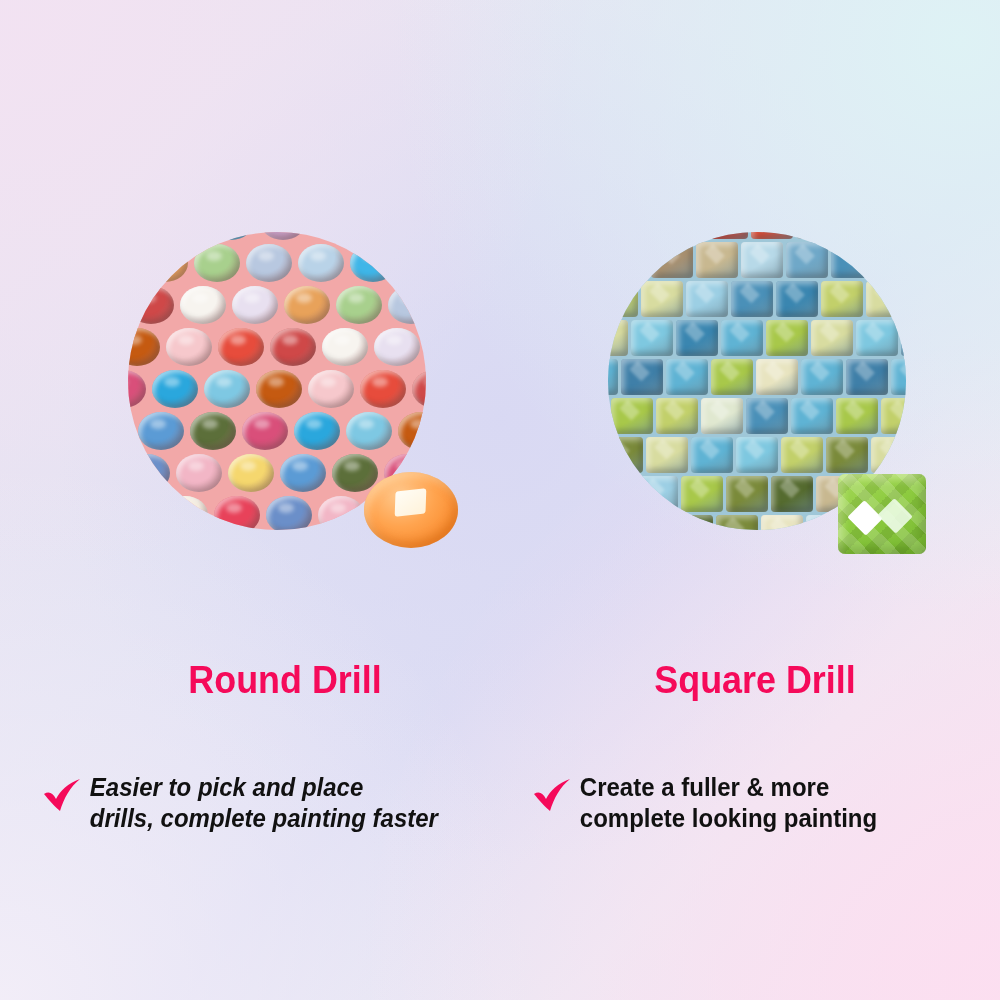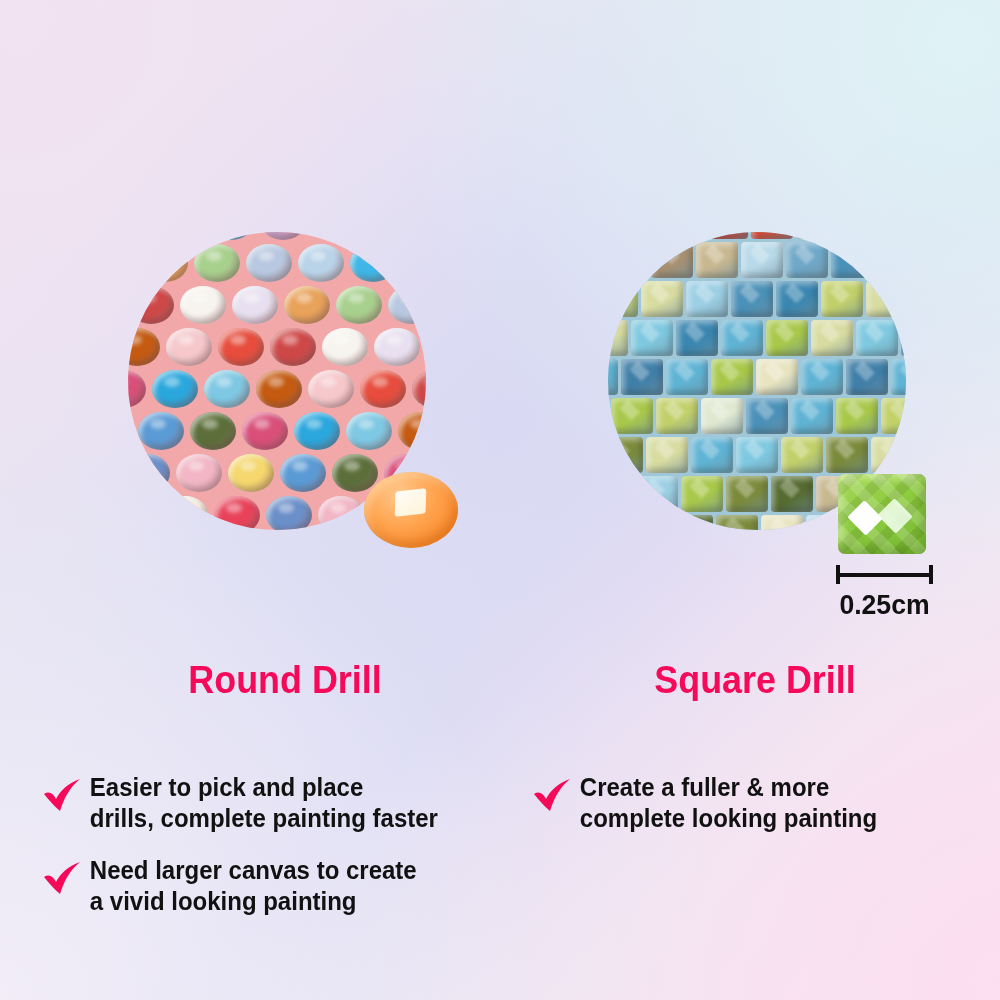--- a/index.html
+++ b/index.html
@@ -147,21 +147,21 @@
     position:absolute; top:658px;
     font-size:39px; font-weight:bold;
     transform:scaleX(0.92); transform-origin:center;
     text-align:center;
   }
   .sect-title.left  { left:110px; width:350px; }
   .sect-title.right { left:560px; width:390px; }
 
   
   .bullets { position:absolute; top:772px; }
-  .bullets.left  { left:40px;  width:470px; }
+  .bullets.left  { left:40px;  width:470px;font-style:italic; }
   .bullets.right { left:530px; width:470px; }
   .bullet { display:flex; align-items:flex-start; margin-bottom:22px; }
   .check { flex:0 0 auto; width:46px; height:46px; margin-top:2px; }
   .check svg { display:block; width:46px; height:46px; }
   .btext {
     font-size:25px; font-weight:bold; color:#111;
     line-height:1.22;
     transform:scaleX(0.96); transform-origin:left center;
     padding-left:4px;
   }
@@ -309,55 +309,36 @@
   <div class="gem-round">
     <div class="tophi"></div>
   </div>
   <div class="gem-square">
     <div class="grid"></div>
     <div class="hi1"></div>
     <div class="hi2"></div>
   </div>
 
 
-  <div class="measure right">
-    <div class="bar">
-      <div class="cap l"></div>
-      <div class="line"></div>
-      <div class="cap r"></div>
-    </div>
-    <div class="mlabel">0.25cm</div>
-  </div>
 
   <div class="sect-title left" style="color: rgb(245, 10, 90);">Round Drill</div>
   <div class="sect-title right" style="color: rgb(245, 10, 90);">Square Drill</div>
 
   <div class="bullets left">
     <div class="bullet">
       <span class="check">
         <svg viewBox="0 0 46 46">
             <path d="M4 20 C9 17 13 19 16 25 C20 17 28 9 40 5 C30 13 24 24 20 37 C15 33 9 26 4 20 Z" fill="#f50a5a"></path>
           </svg>
       </span>
       <span class="btext">
         <span>Easier to pick and place</span>
         <span>drills, complete painting faster</span>
       </span>
     </div>
-    <div class="bullet">
-      <span class="check">
-        <svg viewBox="0 0 46 46">
-            <path d="M4 20 C9 17 13 19 16 25 C20 17 28 9 40 5 C30 13 24 24 20 37 C15 33 9 26 4 20 Z" fill="#f50a5a"></path>
-          </svg>
-      </span>
-      <span class="btext">
-        <span>Need larger canvas to create</span>
-        <span>a vivid looking painting</span>
-      </span>
-    </div>
   </div>
 
   <div class="bullets right">
     <div class="bullet">
       <span class="check">
         <svg viewBox="0 0 46 46">
             <path d="M4 20 C9 17 13 19 16 25 C20 17 28 9 40 5 C30 13 24 24 20 37 C15 33 9 26 4 20 Z" fill="#f50a5a"></path>
           </svg>
       </span>
       <span class="btext">

